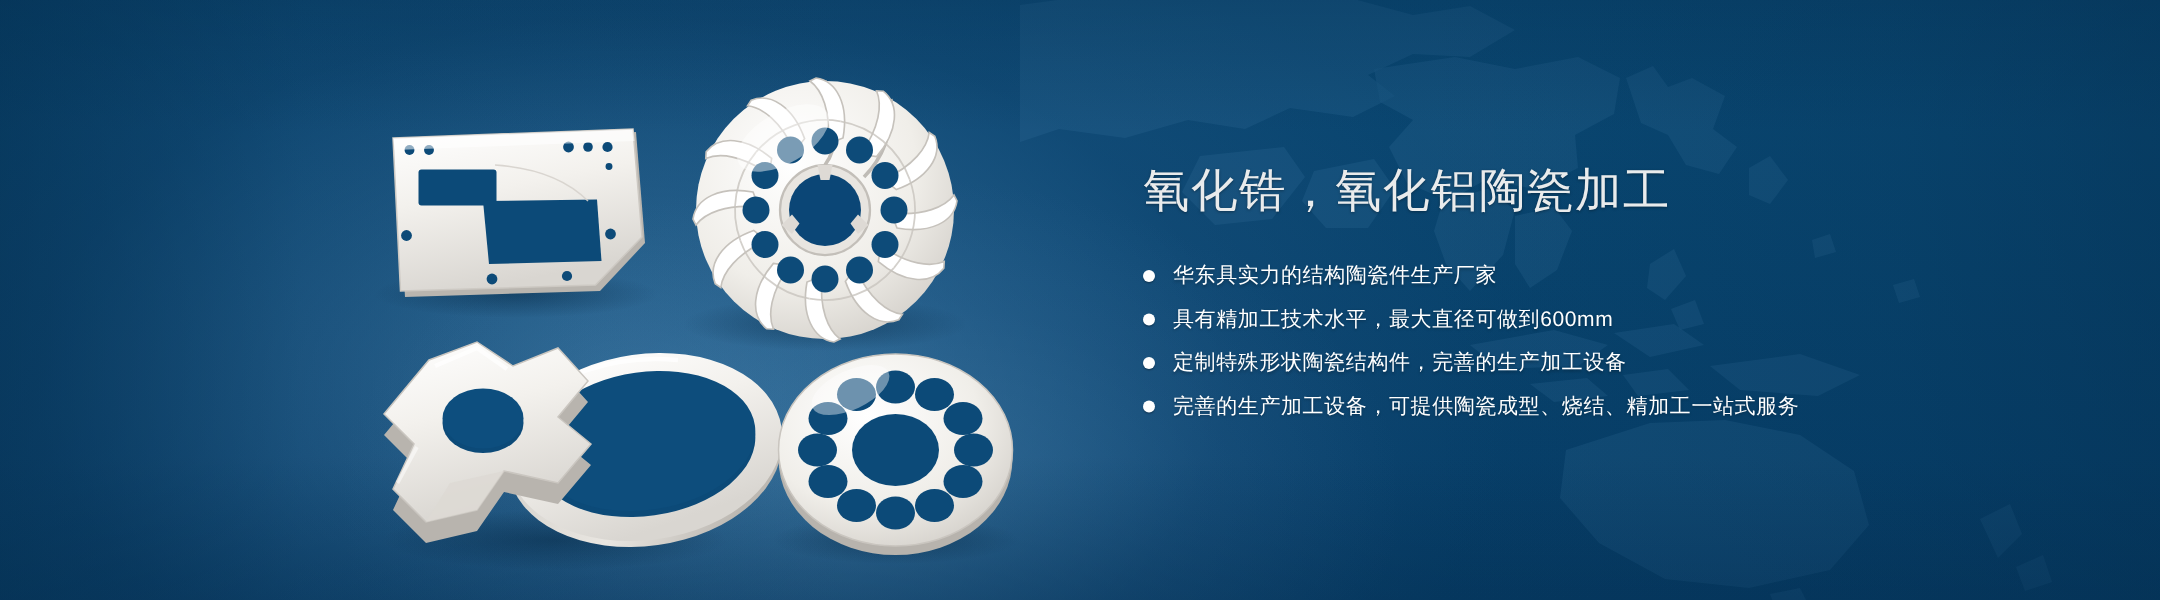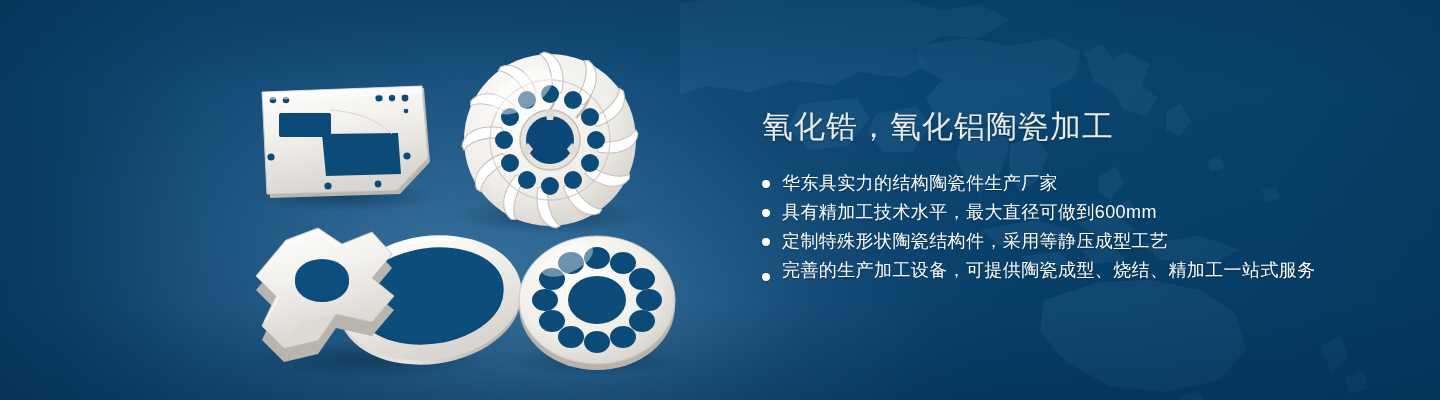--- a/index.html
+++ b/index.html
@@ -110,33 +110,33 @@
     list-style: none;
     margin: 0;
     padding: 0;
   }
   .bullet {
     display: flex;
     align-items: center;
     margin-bottom: 8px;
     height: 21px;
   }
-  .bullet:last-child { margin-bottom: 0; align-items: flex-end; }
+  .bullet:last-child { margin-bottom: 0; }
   .dot {
     flex: 0 0 auto;
     width: 8px;
     height: 8px;
     border-radius: 50%;
     background: #ffffff;
     margin-right: 12px;
     box-shadow: 0 1px 1px rgba(0,0,0,0.25);
   }
   .bullet-text {
     color: #ffffff;
-    font-size: 18px;
+    font-size: 14px;
     line-height: 21px;
     letter-spacing: 0.4px;
     white-space: nowrap;
     text-shadow: 0 1px 2px rgba(0,0,0,0.30);
   }
 </style>
 </head>
 <body>
 
 <div id="banner">
@@ -402,21 +402,21 @@
       <li class="bullet">
         <span class="dot"></span>
         <span class="bullet-text">华东具实力的结构陶瓷件生产厂家</span>
       </li>
       <li class="bullet">
         <span class="dot"></span>
         <span class="bullet-text">具有精加工技术水平，最大直径可做到600mm</span>
       </li>
       <li class="bullet">
         <span class="dot"></span>
-        <span class="bullet-text">定制特殊形状陶瓷结构件，采用等静压成型工艺</span>
+        <span class="bullet-text">定制特殊形状陶瓷结构件，完善的生产加工设备</span>
       </li>
       <li class="bullet">
         <span class="dot"></span>
         <span class="bullet-text">完善的生产加工设备，可提供陶瓷成型、烧结、精加工一站式服务</span>
       </li>
     </ul>
   </div>
 
 </div>
 

